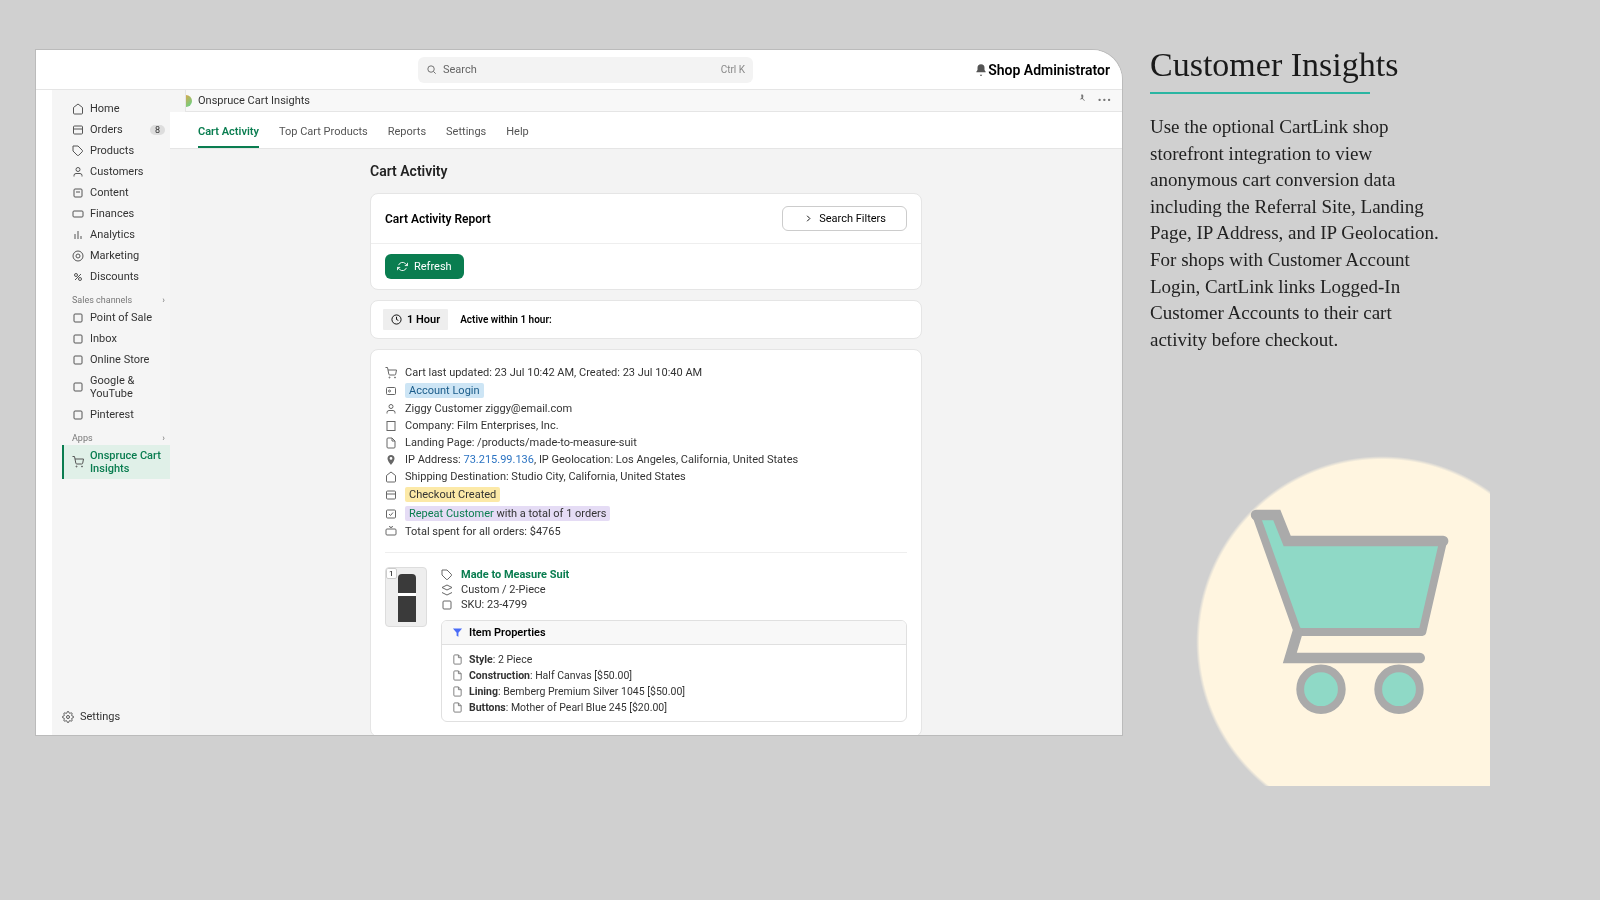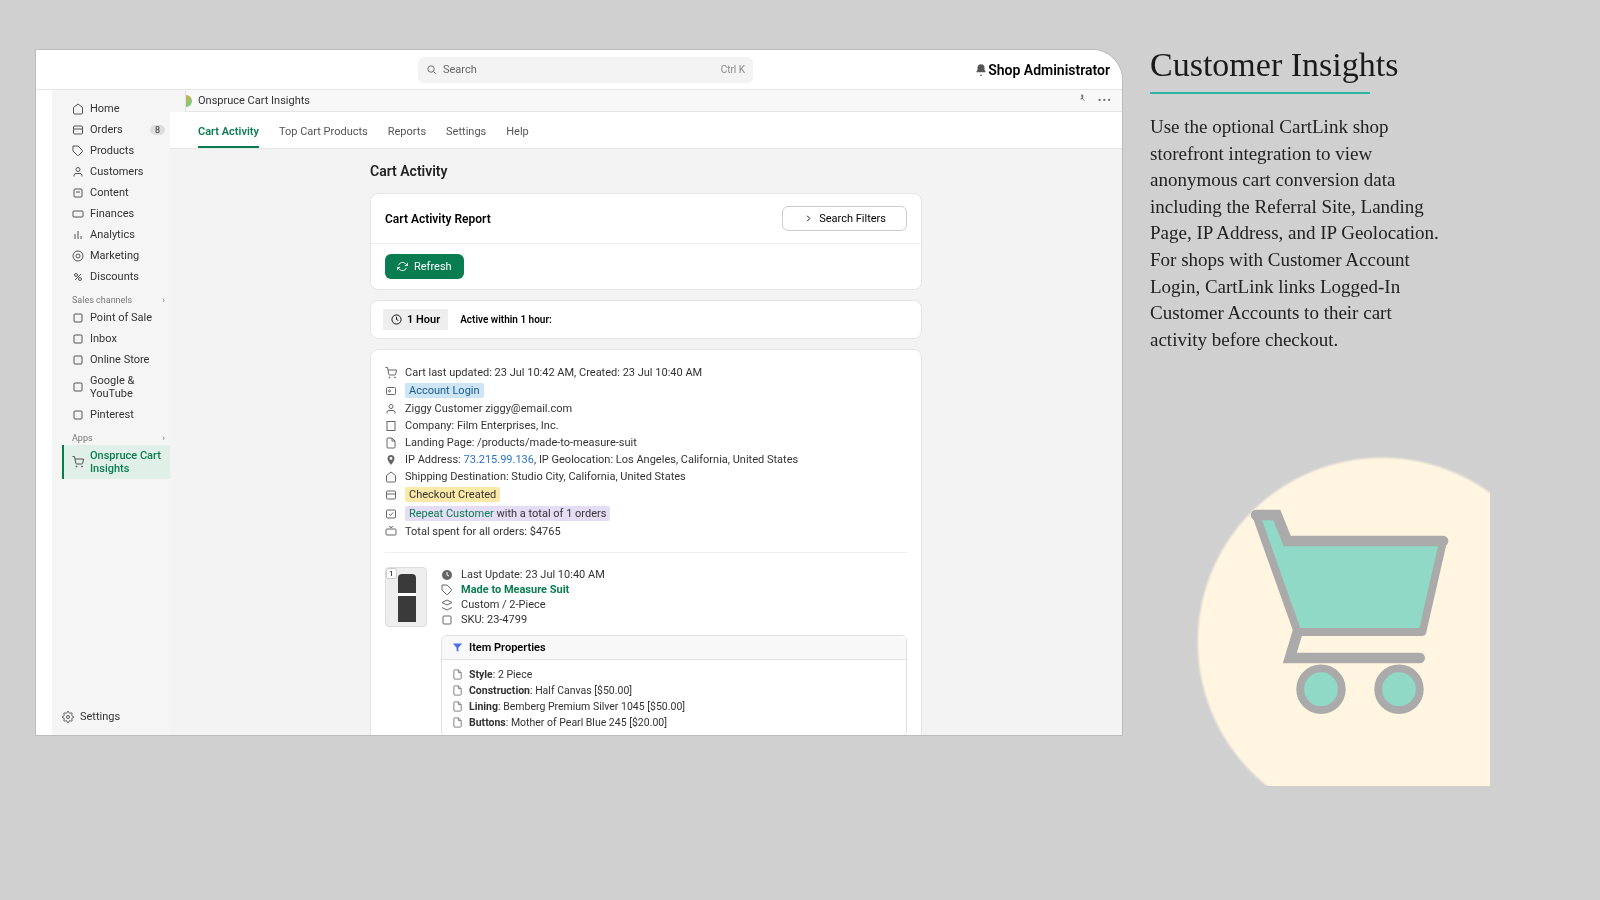--- a/index.html
+++ b/index.html
@@ -356,27 +356,20 @@
                 <circle cx="12" cy="12:12" r="3"></circle>
               </svg>
             <span>Total spent for all orders: $4765</span>
           </div>
 
           <div class="product-block">
             <div class="thumb">
               <div class="thumb-badge">1</div>
             </div>
             <div class="product-info">
-              <div class="detail-row">
-                <svg class="ico" viewBox="0 0 24 24" fill="currentColor">
-                    <circle cx="12" cy="12" r="10"></circle>
-                    <polyline points="12 6 12 12 16 14" fill="none" stroke="#fff" stroke-width="2"></polyline>
-                  </svg>
-                <span>Last Update: 23 Jul 10:40 AM</span>
-              </div>
               <div class="detail-row">
                 <svg class="ico" viewBox="0 0 24 24" fill="none" stroke="currentColor" stroke-width="2">
                     <path d="M20.59 13.41l-7.17 7.17a2 2 0 0 1-2.83 0L2 12V2h10l8.59 8.59a2 2 0 0 1 0 2.82z"></path>
                     <line x1="7" y1="7" x2="7.01" y2="7"></line>
                   </svg>
                 <span class="link-text" style="font-weight:700">Made to Measure Suit</span>
               </div>
               <div class="detail-row">
                 <svg class="ico" viewBox="0 0 24 24" fill="none" stroke="currentColor" stroke-width="2">
                     <polygon points="12 2 2 7 12 12 22 7 12 2"></polygon>

